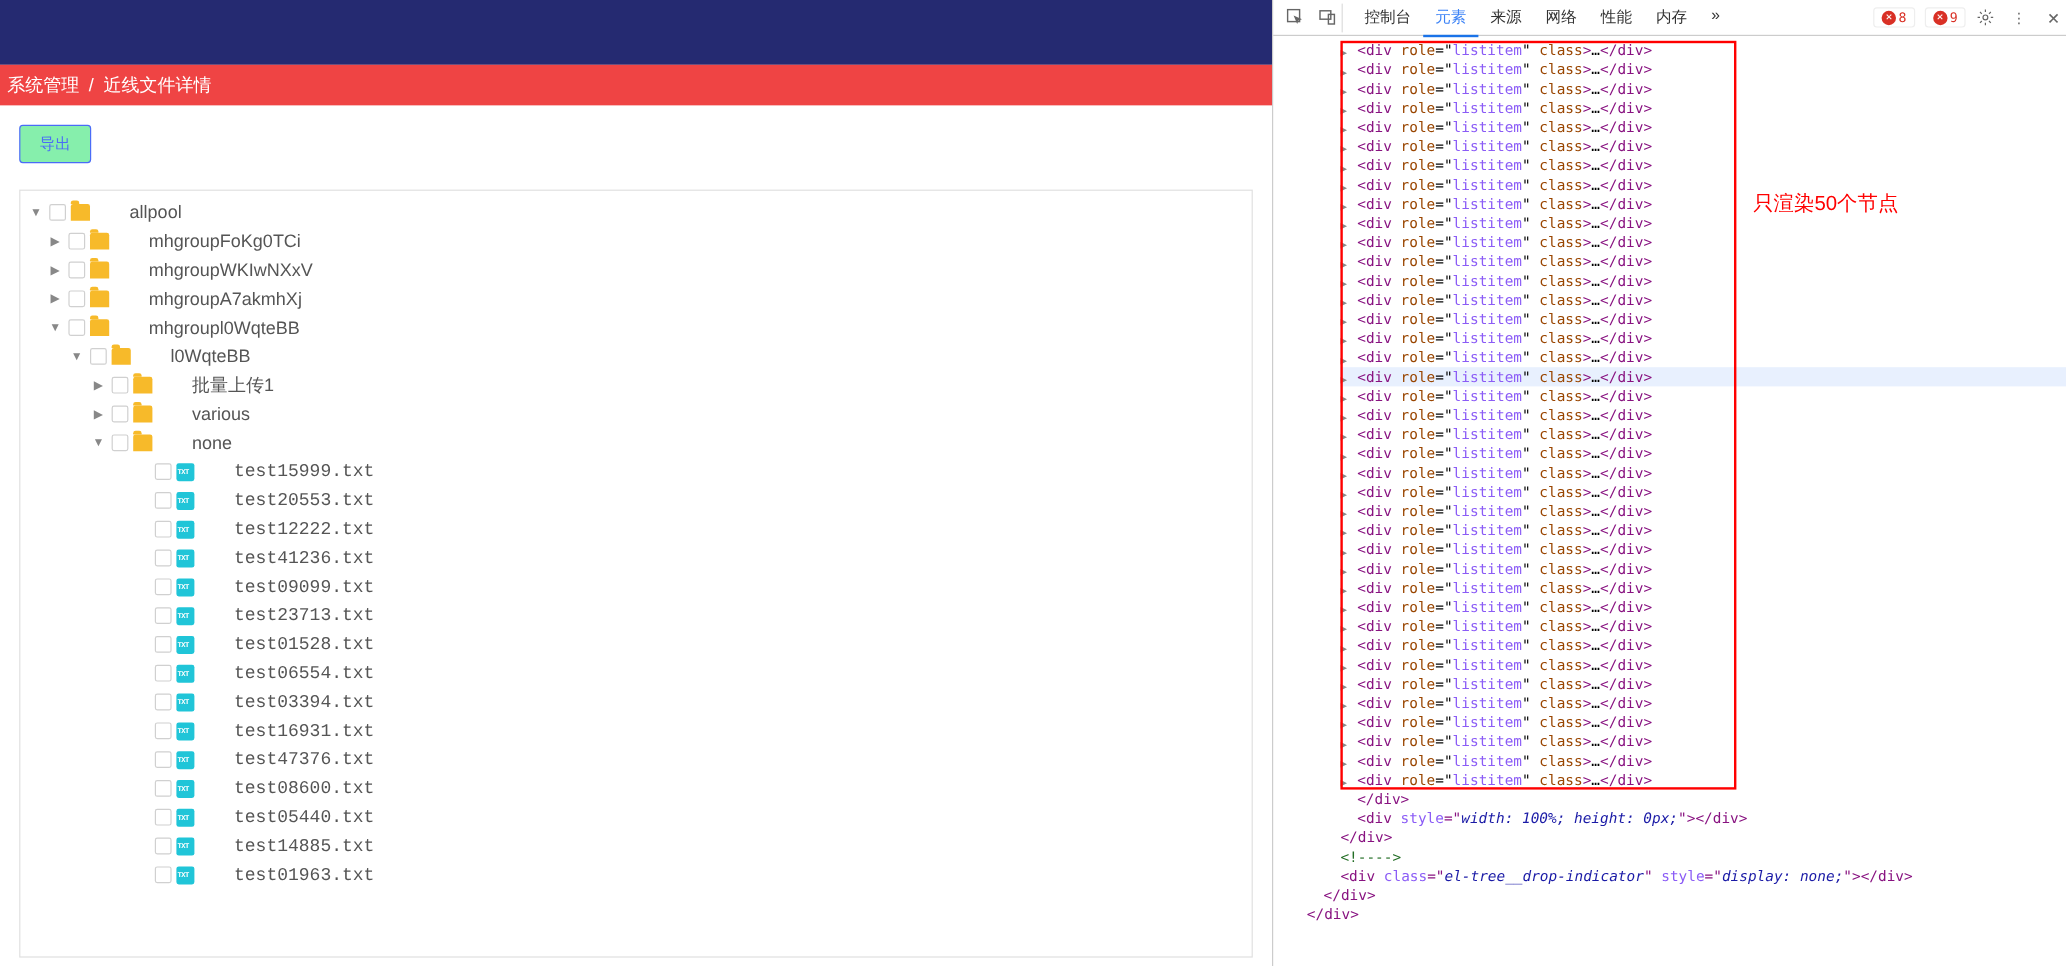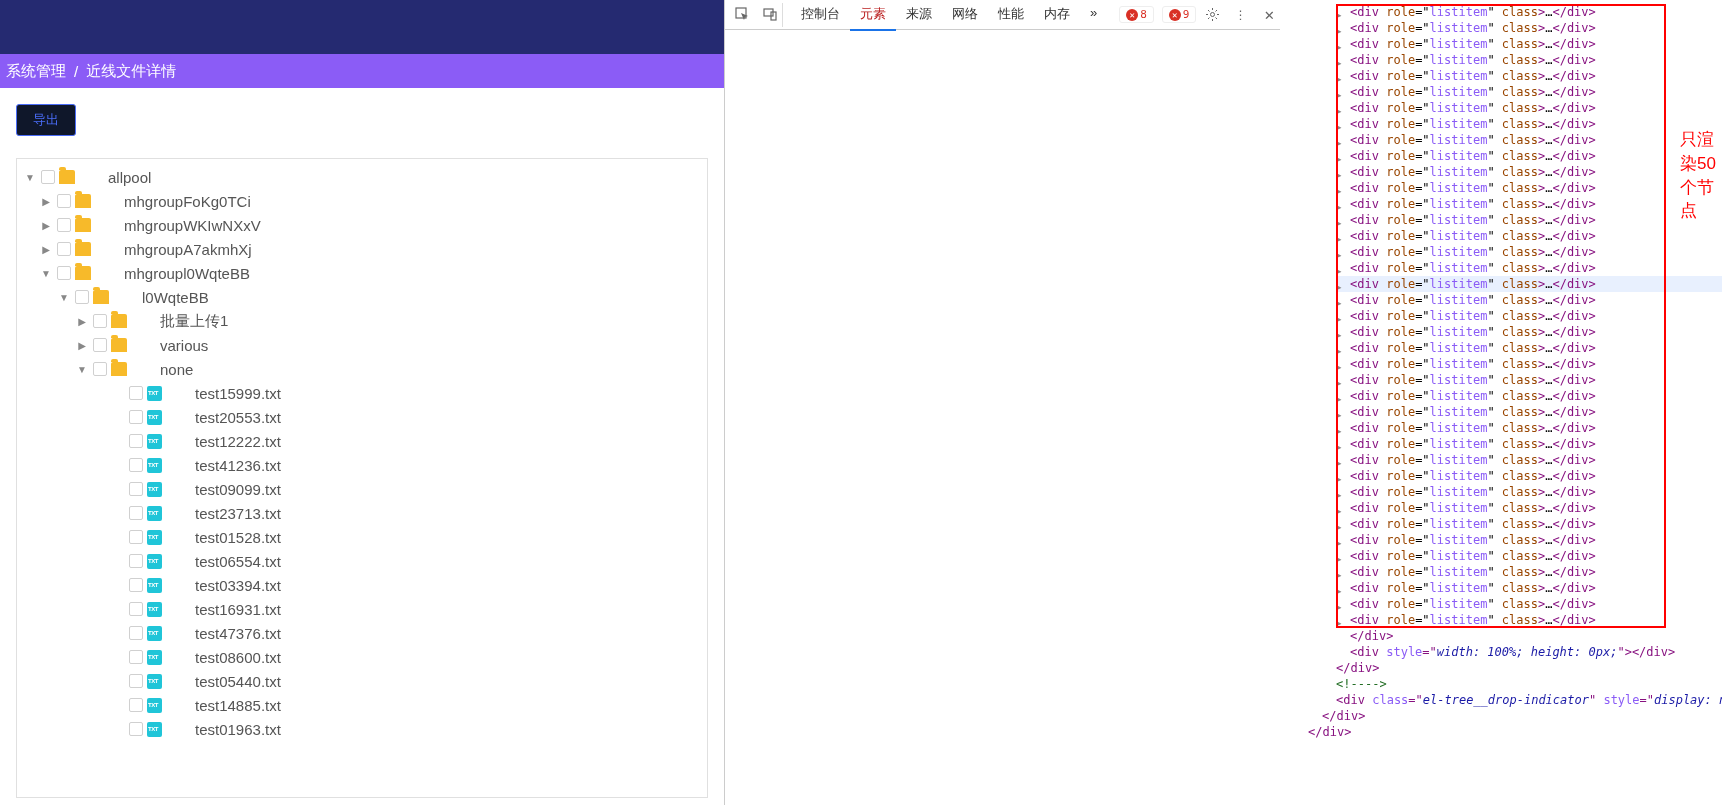--- a/index.html
+++ b/index.html
@@ -1,47 +1,47 @@
 <!DOCTYPE html>
 <html><head>
 <meta charset="utf-8">
 <style>
 * { margin: 0; padding: 0; box-sizing: border-box; }
 body { font-family: -apple-system, "Microsoft YaHei", Arial, sans-serif; font-size: 14px; background: #fff; display: flex; height: 805px; overflow: hidden; }
 
 
 .app-panel { width: 1060px; display: flex; flex-direction: column; }
 .app-header { height: 54px; background: #252a71; }
-.breadcrumb-bar { height: 34px; background: #8b5cf6; color: #fff; display: flex; align-items: center; padding: 0 6px; font-size: 15px; }
+.breadcrumb-bar { height: 34px; background: #ef4444; color: #fff; display: flex; align-items: center; padding: 0 6px; font-size: 15px; }
 .breadcrumb-sep { margin: 0 8px; color: #fff; }
 .content-area { flex: 1; background: #fff; padding: 16px; position: relative; overflow: hidden; }
-.export-btn { border: 1px solid #4a6cf7; color: #4a6cf7; background: #0f172a; padding: 6px 16px; border-radius: 3px; font-size: 13px; cursor: pointer; }
+.export-btn { border: 1px solid #4a6cf7; color: #4a6cf7; background: #86efac; padding: 6px 16px; border-radius: 3px; font-size: 13px; cursor: pointer; }
 .tree-container { margin-top: 22px; border: 1px solid #e0e0e0; height: 640px; overflow-y: auto; padding: 6px 0; position: relative; }
 .tree-container::-webkit-scrollbar { width: 10px; }
 .tree-container::-webkit-scrollbar-thumb { background: #ccc; border-radius: 4px; }
 .tree-node { display: flex; align-items: center; height: 24px; padding-left: 6px; }
 .caret { width: 14px; text-align: center; color: #888; font-size: 10px; }
 .chk { width: 14px; height: 14px; border: 1px solid #d0d0d0; border-radius: 2px; margin: 0 4px; }
 .folder-ico { width: 16px; height: 14px; background: #f7ba2a; border-radius: 2px 2px 0 0; position: relative; margin-right: 6px; }
 .folder-ico::before { content:""; position:absolute; top:-3px; left:0; width:7px; height:3px; background:#f7ba2a; border-radius:2px 2px 0 0; }
 .file-ico { width: 15px; height: 15px; border-radius: 2px; background: #20c5d8; position: relative; margin-right: 6px; }
 .file-ico::after { content: "TXT"; position: absolute; font-size: 6px; color: #fff; font-weight: bold; top: 4px; left: 1px; letter-spacing: -0.5px; }
 .node-label { color: #555; font-size: 15px; margin-left: 27px; }
 .ind-1 { padding-left: 22px; }
 .ind-2 { padding-left: 40px; }
 .ind-3 { padding-left: 58px; }
-.ind-4 { padding-left: 94px; }
-
-
-.devtools { flex: 1; border-left: 1px solid #ccc; background: #fff; display: flex; flex-direction: row; font-family: Consolas, Menlo, monospace; font-size: 12px; }
+.ind-4 { padding-left: 94px; font-family: Liberation Mono, monospace; }
+
+
+.devtools { flex: 1; border-left: 1px solid #ccc; background: #fff; display: flex; flex-direction: column; font-family: Consolas, Menlo, monospace; font-size: 12px; }
 .dt-toolbar { height: 30px; border-bottom: 1px solid #ccc; display: flex; align-items: center; padding: 0 6px; gap: 4px; }
 .dt-icon-box { width: 24px; height: 24px; display: flex; align-items: center; justify-content: center; color: #666; }
 .dt-tabs { display: flex; gap: 0; font-family: "Microsoft YaHei", sans-serif; }
 .dt-tab { padding: 6px 10px; cursor: pointer; color: #333; font-size: 13px; }
-.dt-tab.active { border-bottom: 2px solid #1a73e8; color: #b91c1c; }
+.dt-tab.active { border-bottom: 2px solid #1a73e8; color: #3b82f6; }
 .dt-spacer { flex: 1; }
 .badge { padding: 1px 6px; border-radius: 3px; font-size: 11px; margin-left: 4px; display: flex; align-items: center; gap: 2px; }
 .badge.err { background: #fff; color: #d93025; border: 1px solid #eee; }
 .badge.warn { background: #fff; color: #d93025; border: 1px solid #eee; }
 .badge .dot { width: 12px; height: 12px; border-radius: 50%; display: inline-flex; align-items: center; justify-content: center; color: #fff; font-size: 9px; }
 .badge.err .dot { background: #d93025; }
 .badge.warn .dot { background: #d93025; }
 .dt-close { font-size: 16px; color: #666; margin-left: 8px; cursor: pointer; }
 .dt-body { flex: 1; overflow: auto; padding: 4px 0 4px 56px; position: relative; }
 .dom-line { white-space: pre; line-height: 16px; height: 16px; position: relative; padding-left: 14px; }

